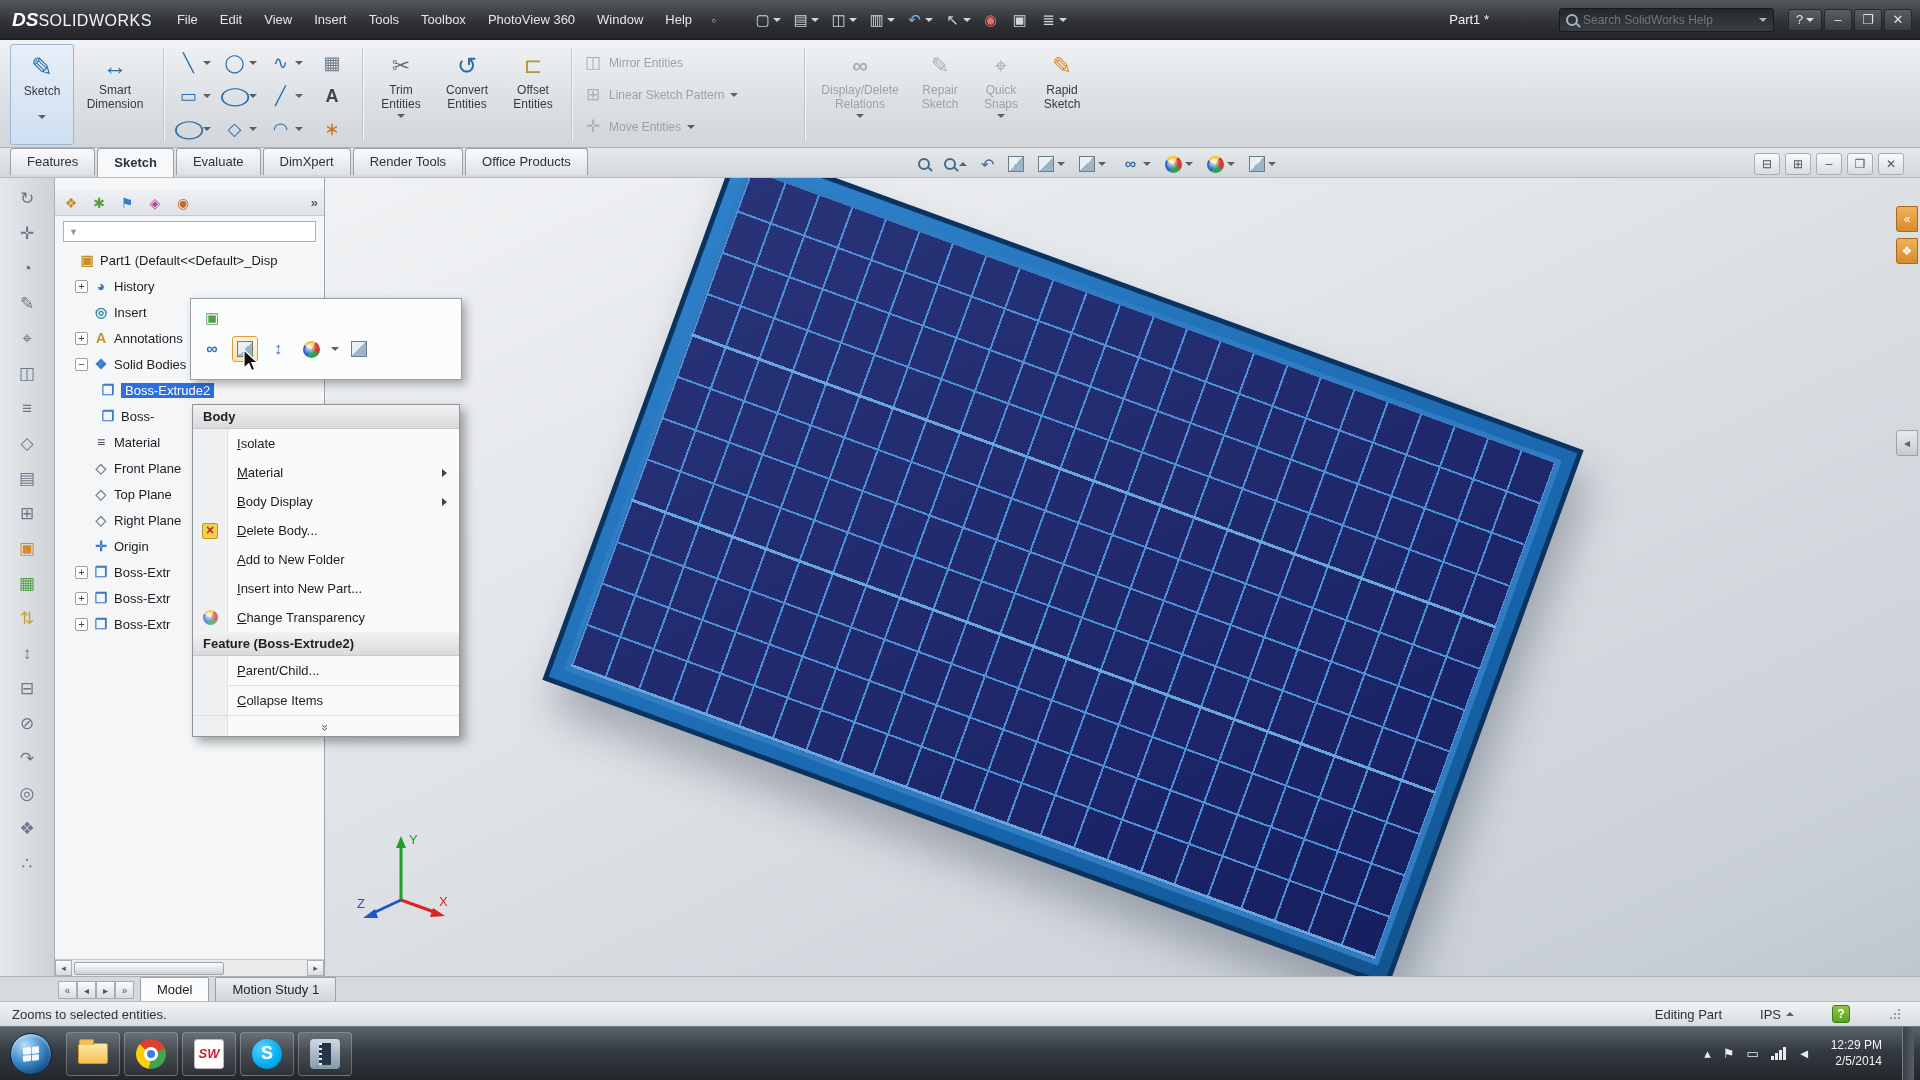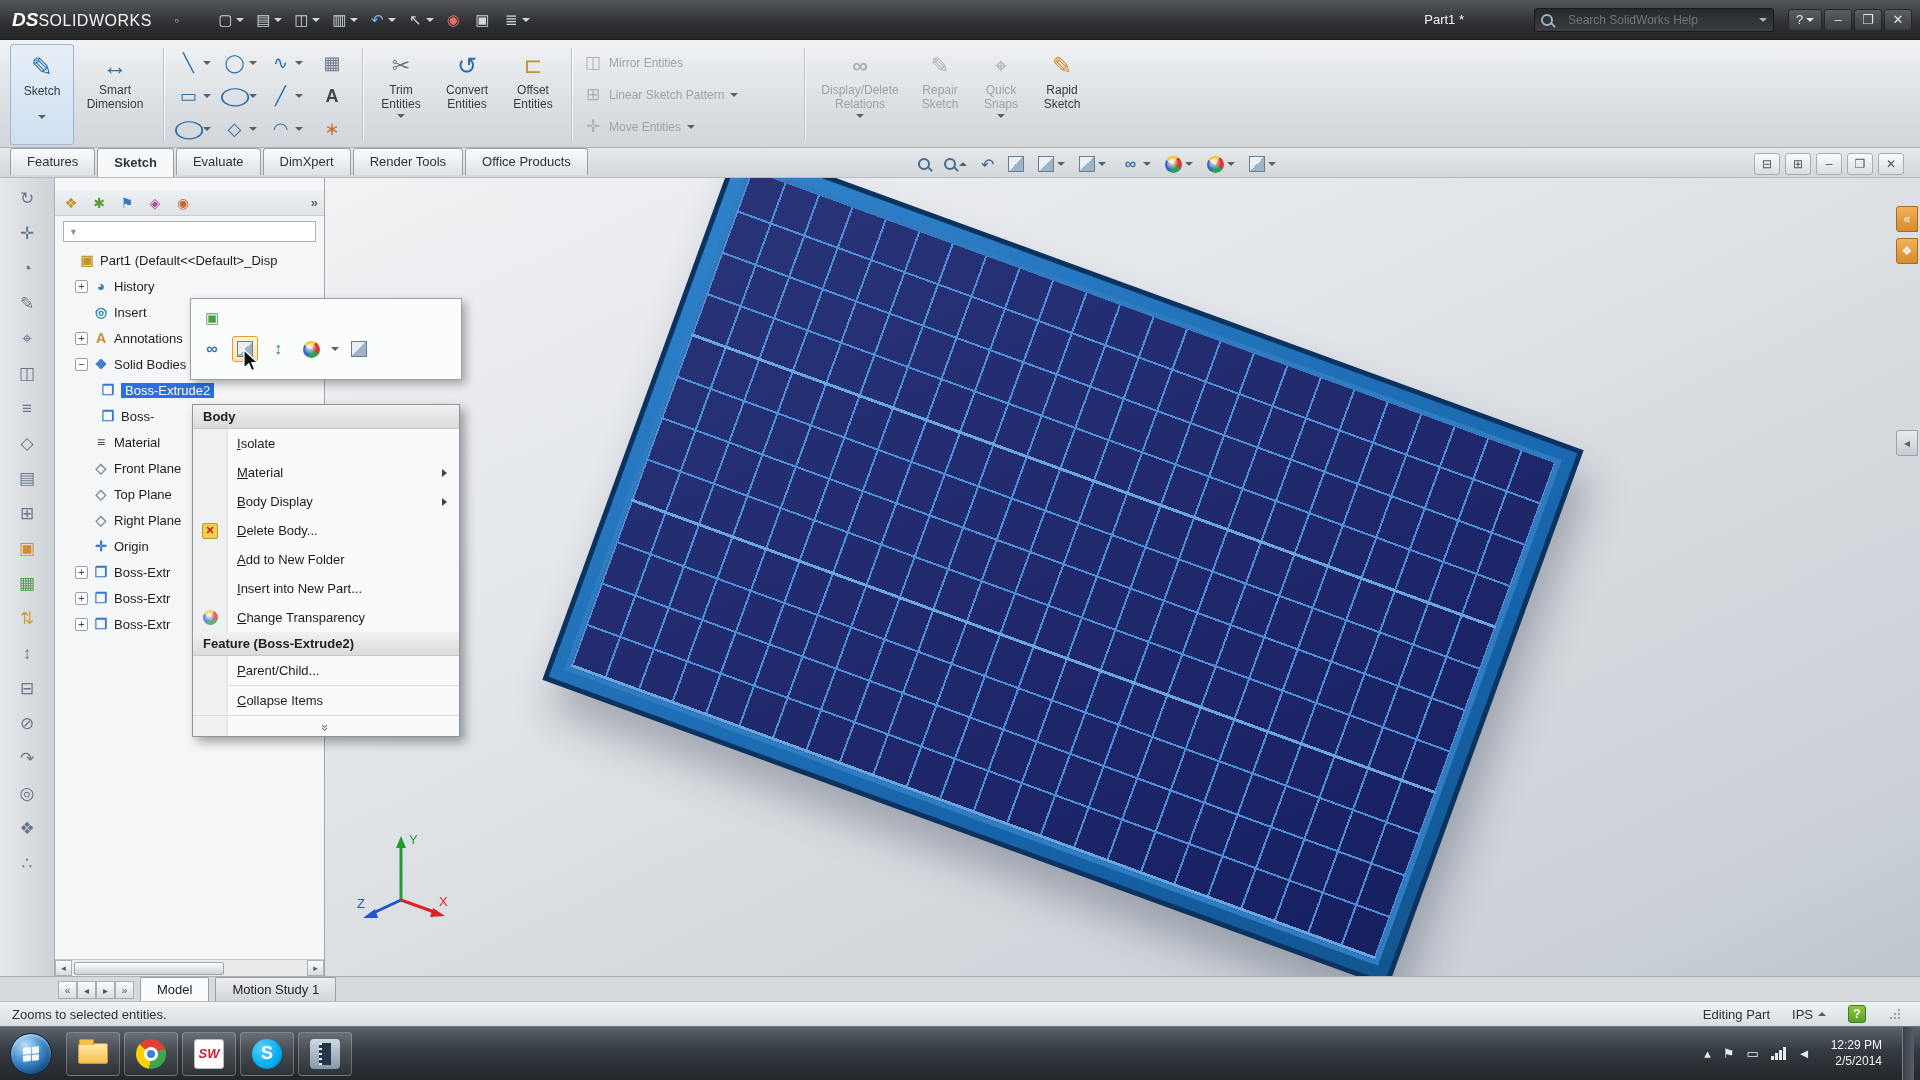--- a/index.html
+++ b/index.html
@@ -17,21 +17,21 @@
   .logo .sw{font-weight:normal;font-size:16px;letter-spacing:.5px;color:#f2f4f5}
   .menus{display:flex;height:100%}
   .menus .mi{padding:0 11px;display:flex;align-items:center;font-size:13px;color:#e4e6e8}
   .pin{color:#aeb4ba;font-size:14px;margin:0 8px}
   .qat{display:flex;align-items:center;gap:4px;margin-left:26px}
   .qat .qbtn{display:flex;align-items:center;gap:1px;padding:2px 3px;border-radius:3px}
   .qat .gi{width:19px;height:19px;font-size:15px;color:#cfd6dd}
   .qat .gi.blue{color:#7db6ef}
   .qat .gi.red{color:#e2716a}
   .doc-title{margin-left:auto;font-size:13px;color:#f0f2f3;padding-right:70px}
-  .searchbox{display:flex;align-items:center;background:linear-gradient(#26282a,#3a3d41);border:1px solid #181a1b;border-radius:3px;height:24px;width:240px;padding:4px 6px;gap:15px}
+  .searchbox{display:flex;align-items:center;background:linear-gradient(#26282a,#3a3d41);border:1px solid #181a1b;border-radius:3px;height:24px;width:215px;padding:4px 6px;gap:5px}
   .searchbox input{flex:1;background:transparent;border:none;outline:none;color:#b7bdc3;font-size:12px;font-family:"Liberation Sans",sans-serif}
   .mag{width:12px;height:12px;border:2px solid #9fb4c6;border-radius:50%;position:relative;flex:none}
   .mag::after{content:"";position:absolute;width:6px;height:2px;background:#9fb4c6;transform:rotate(45deg);right:-5px;bottom:-2px}
   .winbtns{display:flex;align-items:center;gap:2px;margin:0 8px 0 14px}
   .winbtns .wb{width:28px;height:22px;display:flex;align-items:center;justify-content:center;color:#dfe3e6;font-size:13px;border-radius:3px;background:linear-gradient(#5a5e63,#3a3d41);border:1px solid #26282a}
   .winbtns .wb.help{width:34px;gap:3px}
 
   
   #ribbon{position:absolute;top:40px;left:0;width:1920px;height:108px;background:linear-gradient(#f0f2f4,#dde1e5 55%,#d2d6da);border-bottom:1px solid #aeb3b8;display:flex;align-items:stretch;padding:4px 6px 2px 10px}
   .rsep{width:1px;background:#bfc4c9;box-shadow:1px 0 0 rgba(255,255,255,.7);margin:4px 7px}
@@ -139,21 +139,21 @@
 
   
   #bottomtabs{position:absolute;top:976px;left:0;width:1920px;height:25px;background:#d6dadd;border-top:1px solid #aab0b5;display:flex;align-items:flex-end;padding-left:58px}
   .navb{width:19px;height:18px;margin-bottom:2px;background:linear-gradient(#fbfcfc,#d8dcdf);border:1px solid #a7adb3;font-size:10px;color:#555;display:flex;align-items:center;justify-content:center}
   .mtab{height:24px;padding:0 16px;display:flex;align-items:center;font-size:13px;border:1px solid #9aa0a6;border-bottom:none;background:linear-gradient(#eceef0,#d2d6d9);margin-left:6px;border-radius:2px 2px 0 0}
   .mtab.active{background:#fbfcfd;font-weight:normal}
 
   
   #statusbar{position:absolute;top:1001px;left:0;width:1920px;height:25px;background:linear-gradient(#f1f3f5,#d9dde0);border-top:1px solid #b7bcc1;display:flex;align-items:center;font-size:13px;color:#2c3136;padding:0 8px}
   #statusbar .msg{padding-left:4px}
-  #statusbar .right{margin-left:auto;display:flex;align-items:center;gap:22px;padding-right:10px}
+  #statusbar .right{margin-left:auto;display:flex;align-items:center;gap:38px;padding-right:10px}
   .unitsel{display:flex;align-items:center;gap:5px}
   .helpbox{width:18px;height:18px;background:linear-gradient(#8ec63f,#57a427);border:1px solid #3f7d1a;border-radius:3px;color:#fff;font-weight:bold;font-size:12px;display:flex;align-items:center;justify-content:center}
   .grip{width:14px;height:14px;background:
     radial-gradient(circle at 3px 11px,#9aa0a6 1.2px,transparent 1.6px),
     radial-gradient(circle at 7px 7px,#9aa0a6 1.2px,transparent 1.6px),
     radial-gradient(circle at 11px 3px,#9aa0a6 1.2px,transparent 1.6px),
     radial-gradient(circle at 7px 11px,#9aa0a6 1.2px,transparent 1.6px),
     radial-gradient(circle at 11px 7px,#9aa0a6 1.2px,transparent 1.6px),
     radial-gradient(circle at 11px 11px,#9aa0a6 1.2px,transparent 1.6px)}
 
@@ -182,20 +182,31 @@
 </head>
 <body>
 
 <div class="screen">
 
   <div id="titlebar">
     <div class="logo">
       <span class="ds">DS</span>
       <span class="sw">SOLIDWORKS</span>
     </div>
+    <div class="menus">
+      <span class="mi">File</span>
+      <span class="mi">Edit</span>
+      <span class="mi">View</span>
+      <span class="mi">Insert</span>
+      <span class="mi">Tools</span>
+      <span class="mi">Toolbox</span>
+      <span class="mi">PhotoView 360</span>
+      <span class="mi">Window</span>
+      <span class="mi">Help</span>
+    </div>
     <span class="pin">◦</span>
     <div class="qat">
       <span class="qbtn">
           <i class="gi">▢</i>
           <i class="dcaret" style="border-top-color:#cfd6dd"></i>
         </span>
       <span class="qbtn">
           <i class="gi">▤</i>
           <i class="dcaret" style="border-top-color:#cfd6dd"></i>
         </span>

